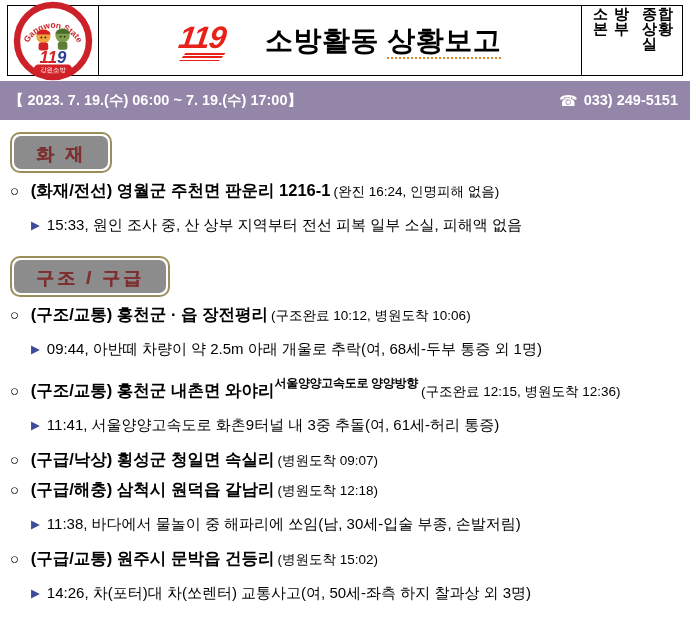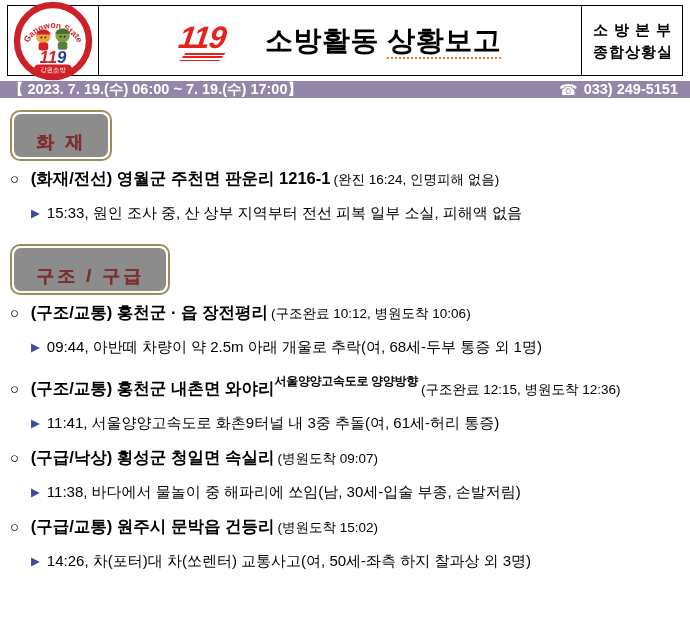--- a/index.html
+++ b/index.html
@@ -26,43 +26,43 @@
   }
   .logo119 i {
     display:block; width:40px; height:9px; margin-top:1px;
     background:repeating-linear-gradient(to bottom,#e8211a 0 1.6px,transparent 1.6px 3.4px);
     transform:skewX(-38deg);
   }
   .title-text { font-size:28px; font-weight:800; letter-spacing:0.5px; white-space:nowrap;margin-left:30px; }
   .title-text .u2 { border-bottom:2px dotted #e0862a; padding-bottom:1px; }
   .org-cell {
     width:101px; border-left:1.5px solid #000;
-    display:flex; flex-direction:column; justify-content:center; gap:7px;
+    display:flex; justify-content:center; gap:7px;
     padding-left:11px; font-size:15px; font-weight:600; line-height:1;
   }
   .org-cell .l1 { letter-spacing:6px; }
   .org-cell .l2 { letter-spacing:1px; }
 
   
   .info-bar {
-    margin-top:5px; height:17px; background:#9386a9; color:#fff;
+    margin-top:5px; height:39px; background:#9386a9; color:#fff;
     display:flex; align-items:center; justify-content:space-between;
     padding:0 12px 1px 9px; font-size:14.5px; font-weight:700;
   }
   .phone-wrap { display:flex; align-items:center; gap:6px; }
   .phone-icon { font-size:15px; line-height:1; }
 
   
   .content { padding:1px 10px 0; }
   .badge {
     display:inline-block; border:2px solid #9a8f5b; border-radius:10px;
     background:#fff; padding:2px; margin:11px 0 3px;
   }
   .badge-inner {
-    background:#8c8c8c; border-radius:7px; padding:16px 22px 3px;
+    background:#8c8c8c; border-radius:7px; padding:6px 22px 3px;
     font-size:18px; font-weight:800; color:#7e2f2f; letter-spacing:3px;
     text-shadow:0.4px 0 0 #7e2f2f;
   }
   .main-line { font-size:16.5px; font-weight:700; line-height:29px; white-space:nowrap; }
   .bullet { font-size:15px; font-weight:900; margin-right:7px; }
   .sup { font-size:12px; font-weight:700; vertical-align:9px; letter-spacing:-0.3px; }
   .note { font-size:13.5px; font-weight:400; margin-left:3px; }
   .detail-line { font-size:15px; font-weight:500; line-height:38px; padding-left:21px; white-space:nowrap; }
   .arrow { color:#3d4d9a; font-size:11.5px; margin-right:7px; position:relative; top:-1.5px; }
 </style>
@@ -166,20 +166,23 @@
   </div>
 
   <div class="item">
     <div class="main-line">
       <span class="bullet">○</span><span class="main-bold">&nbsp;(구급/낙상) 횡성군 청일면 속실리</span><span class="note">(병원도착 09:07)</span>
     </div>
   </div>
 
 
   <div class="item">
+    <div class="main-line">
+      <span class="bullet">○</span><span class="main-bold">&nbsp;(구급/해충) 삼척시 원덕읍 갈남리</span><span class="note">(병원도착 12:18)</span>
+    </div>
     <div class="detail-line">
       <span class="arrow">▶</span><span class="detail-text">11:38, 바다에서 물놀이 중 해파리에 쏘임(남, 30세-입술 부종, 손발저림)</span>
     </div>
   </div>
 
   <div class="item">
     <div class="main-line">
       <span class="bullet">○</span><span class="main-bold">&nbsp;(구급/교통) 원주시 문박읍 건등리</span><span class="note">(병원도착 15:02)</span>
     </div>
     <div class="detail-line">

